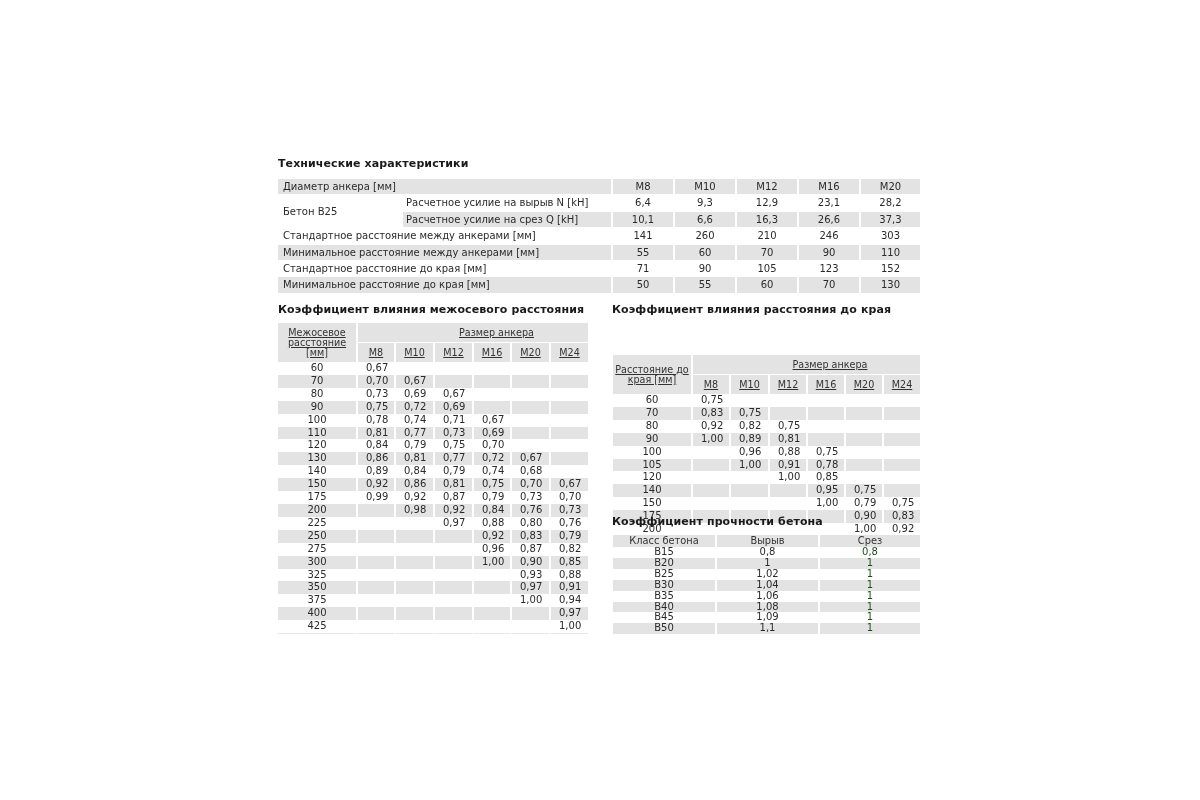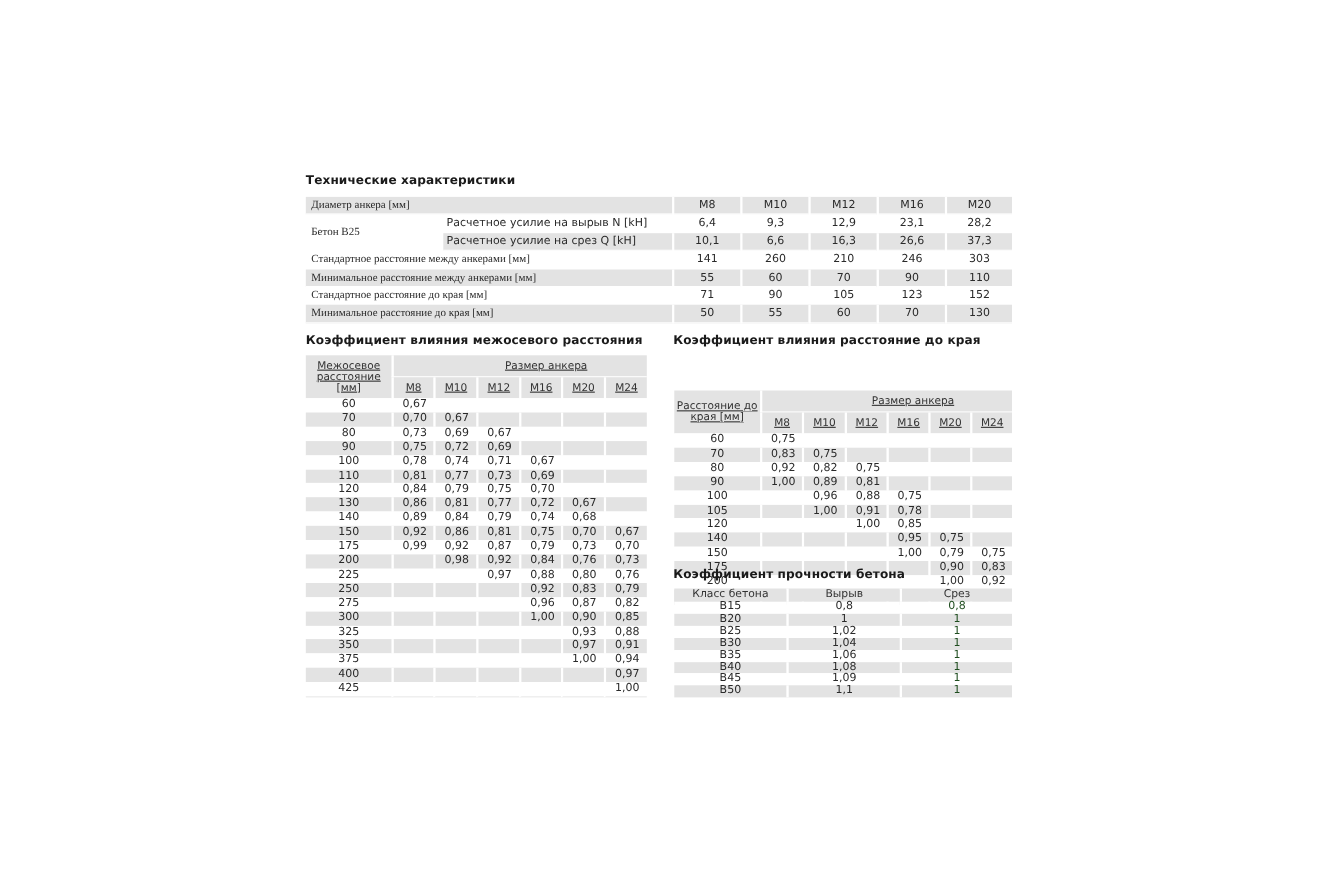--- a/index.html
+++ b/index.html
@@ -7,21 +7,21 @@
          font-family:"DejaVu Sans", sans-serif; color:#222; }
   .title { position:absolute; font-family:"DejaVu Sans", sans-serif; font-weight:bold; font-size:11px; color:#1a1a1a; letter-spacing:0.1px; }
   table { position:absolute; border-collapse:separate; border-spacing:0; font-family:"DejaVu Sans", sans-serif; color:#2a2a2a; }
   td, th { padding:0; font-weight:normal; }
   .g { background:#e3e3e3; }
   .w { background:#ffffff; }
 
   
   #tech { left:278px; top:179px; width:642px; font-size:10px; }
   #tech td { height:15.4px; line-height:15.4px; border-bottom:1px solid #fff; }
-  #tech td.lab { padding-left:5px; text-align:left;font-family:Liberation Serif, serif; }
+  #tech td.lab { padding-left:5px; text-align:left; }
   #tech td.num { text-align:center; border-left:2px solid #fff; }
   #tech td.sub { padding-left:3px; text-align:left; }
 
   
   .coef { font-size:10px; }
   .coef th { font-size:9.6px; line-height:10px; color:#333; text-align:center;text-decoration:underline; }
   .coef td { height:12.9px; line-height:12.9px; text-align:center; border-left:2px solid #fff; }
   .coef td:first-child { border-left:none; }
   .coef th.col { border-left:2px solid #fff; height:19px; }
   .coef th.span { height:19px; border-left:2px solid #fff; border-bottom:1px solid #fff;padding-left:47px; }
@@ -327,21 +327,21 @@
         <td class="w"></td>
         <td class="w"></td>
         <td class="w"></td>
         <td class="w"></td>
         <td class="w"></td>
         <td class="w">1,00</td>
       </tr>
     </tbody>
 </table>
 
-<div class="title" style="left:612px; top:303px;">Коэффициент влияния расстояние до края</div>
+<div class="title" style="left:612px; top:303px;">Коэффициент влияния расстояния до края</div>
 <table id="edge" class="coef">
   <colgroup>
     <col style="width:78px">
       <col style="width:38px">
       <col style="width:39px">
       <col style="width:38px">
       <col style="width:38px">
       <col style="width:38px">
       <col style="width:38px">
   </colgroup>

